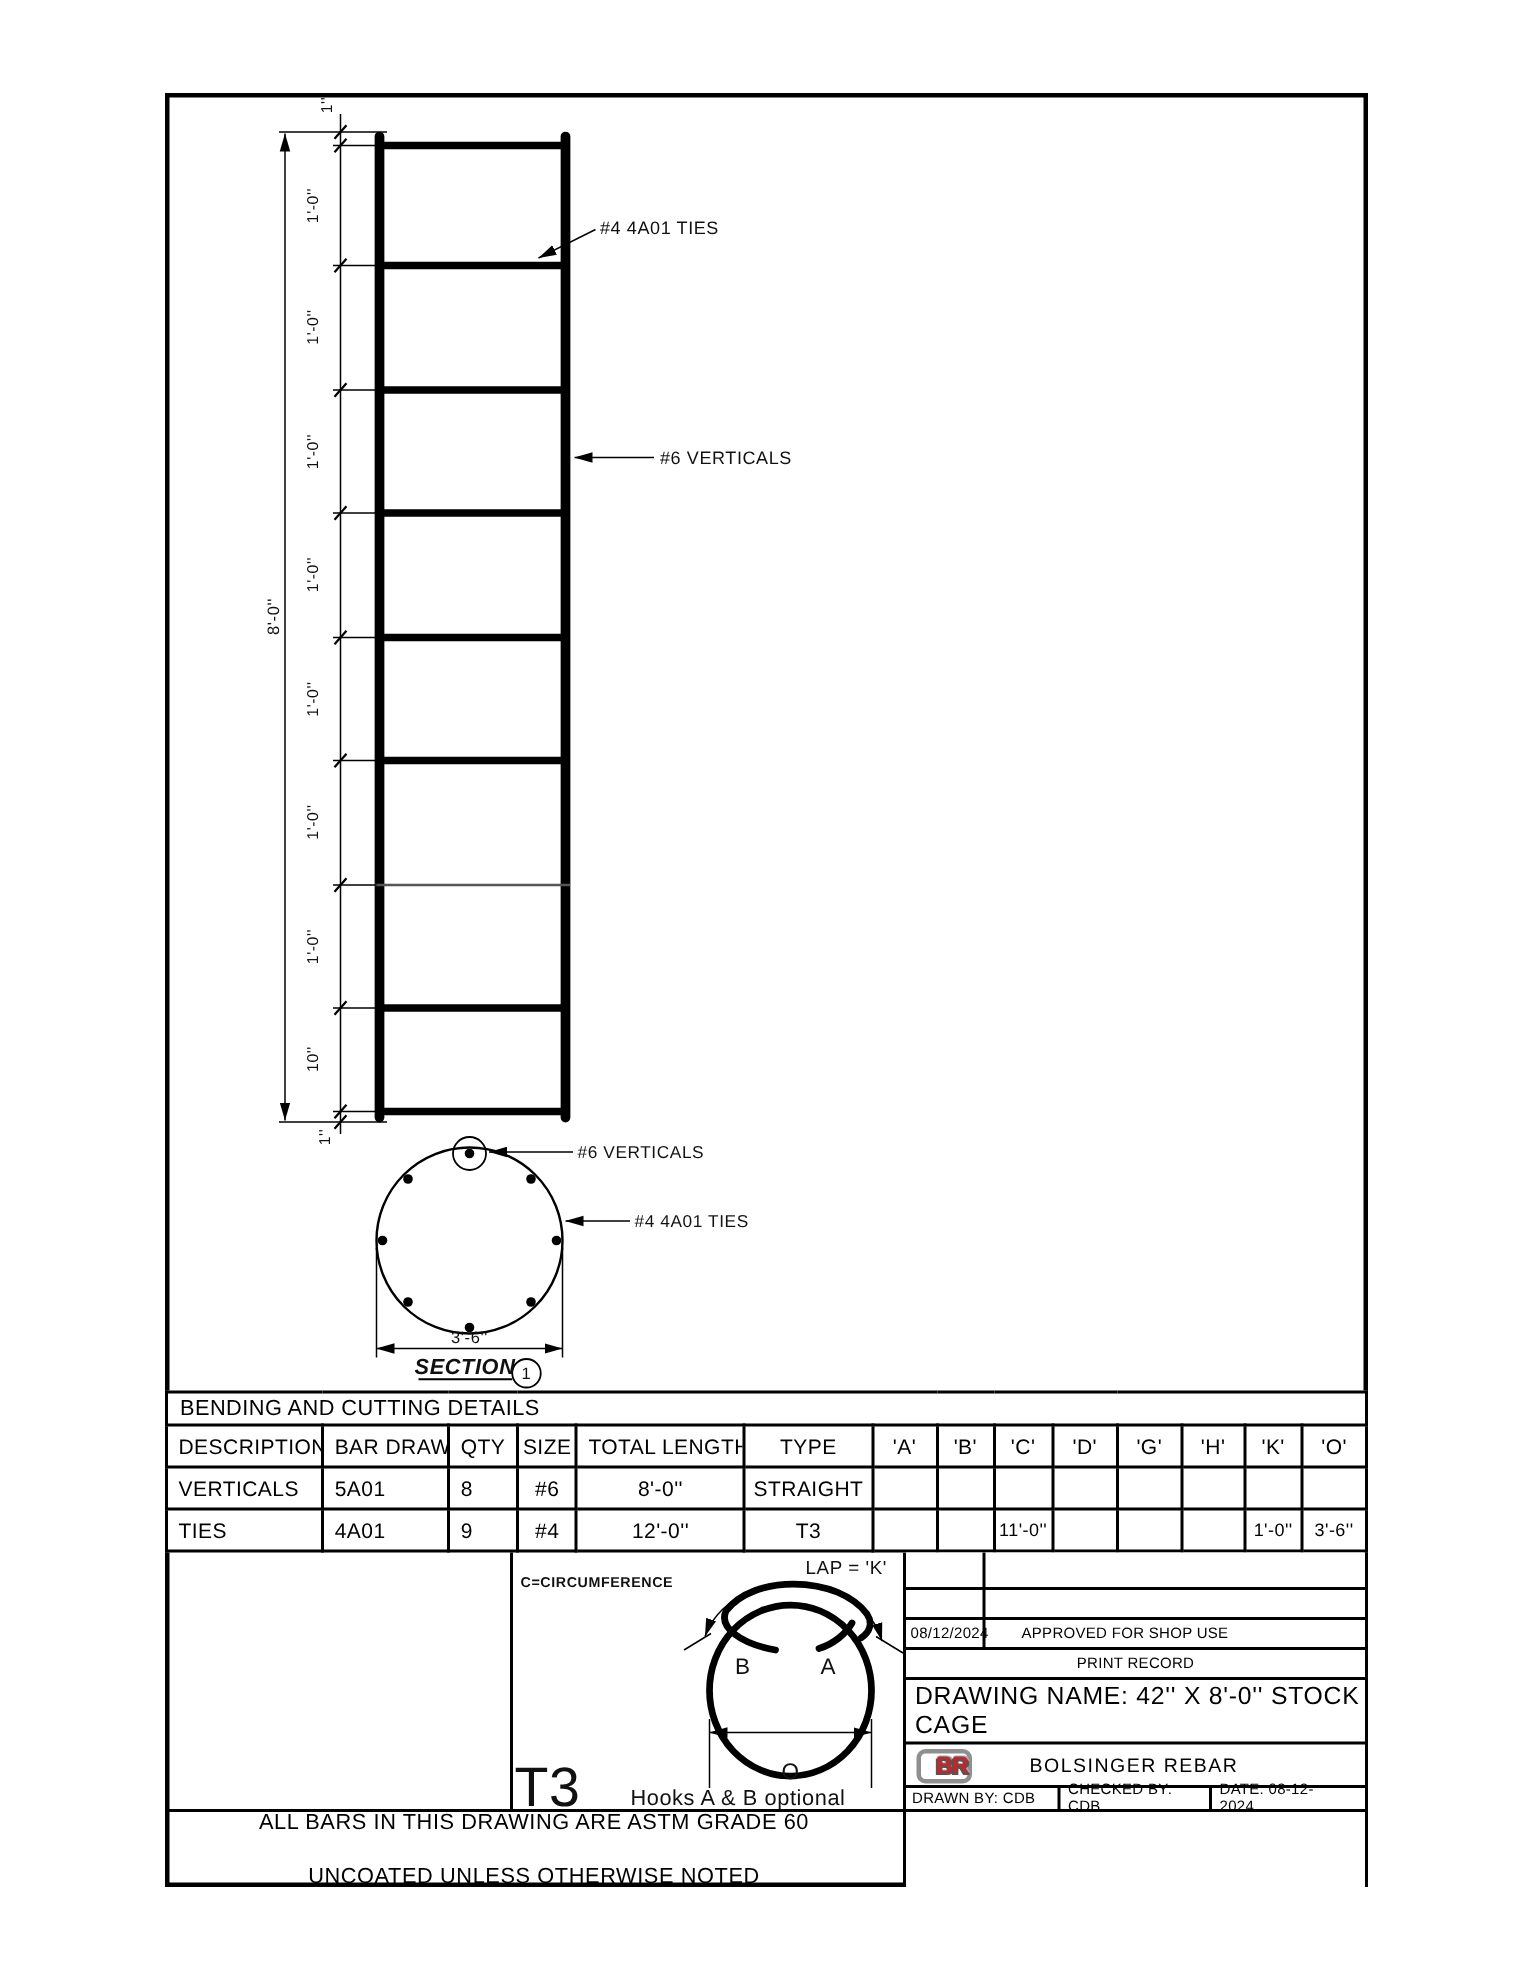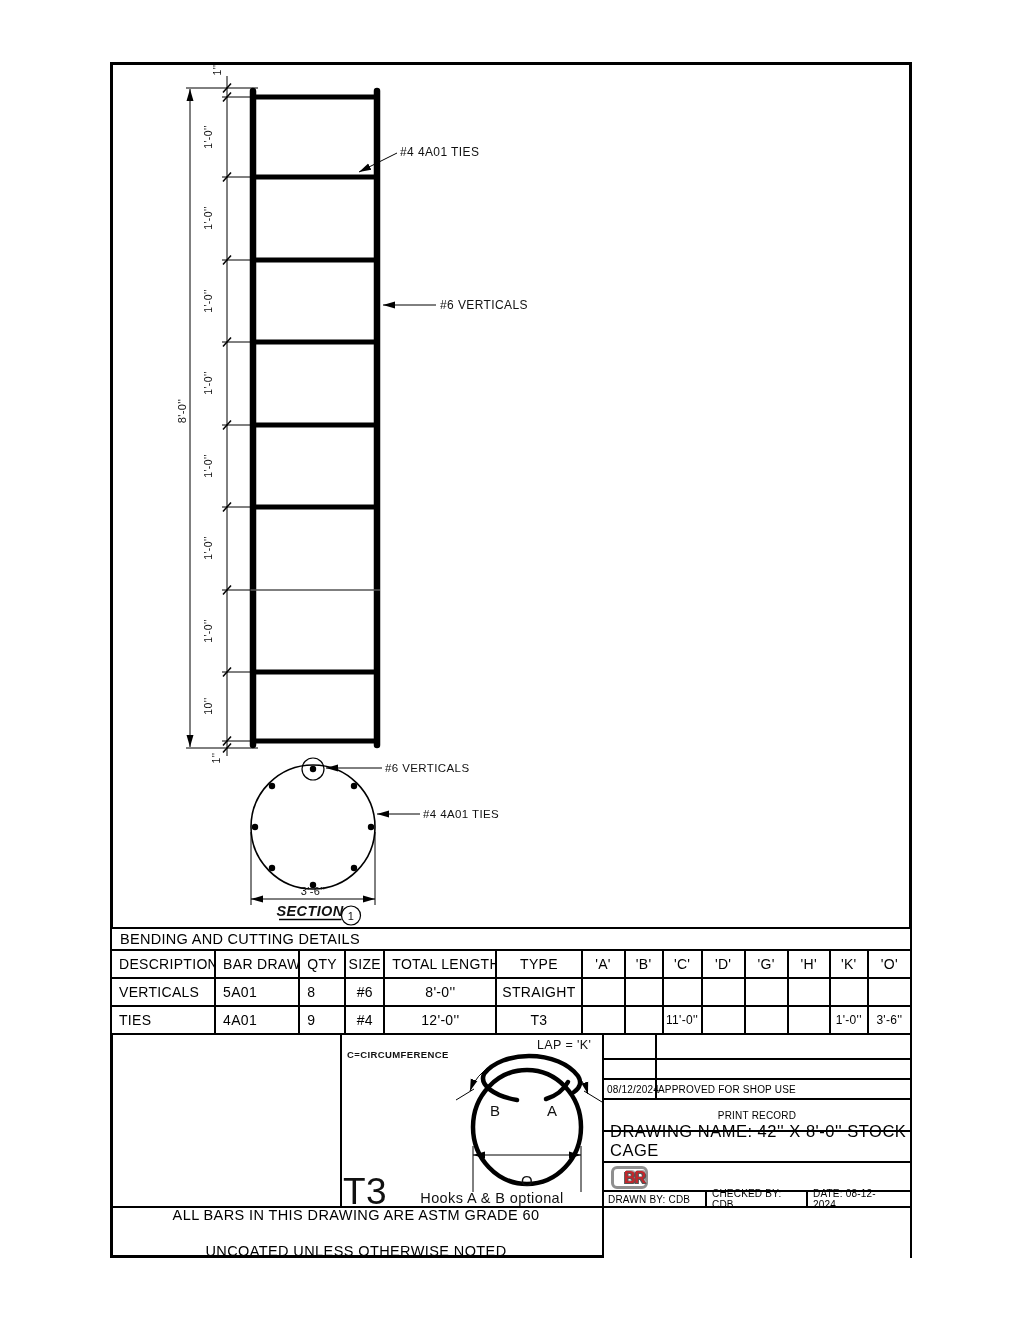--- a/index.html
+++ b/index.html
@@ -238,31 +238,32 @@
 
 <div class="abs tb">
   <div class="row" style="top:0;height:25px">
     <div class="cell vline" style="left:0;width:53px"></div>
   </div>
   <div class="row" style="top:25px;height:20px">
     <div class="cell vline" style="left:0;width:53px"></div>
   </div>
   <div class="row" style="top:45px;height:20px">
     <div class="cell vline small" style="left:0;width:53px;padding-left:3px">08/12/2024</div>
-    <div class="cell small" style="left:49px;width:220px;padding-left:5px">APPROVED FOR SHOP USE</div>
-  </div>
-  <div class="row" style="top:65px;height:32px">
+    <div class="cell small" style="left:72px;width:220px;padding-left:5px">APPROVED FOR SHOP USE</div>
+  </div>
+  <div class="row" style="top:65px;height:20px">
     <div class="cell small" style="left:0;width:100%;justify-content:center">PRINT RECORD</div>
   </div>
   <div class="row" style="top:85px;height:43px">
     <div class="cell cadname cad" style="left:0;width:100%;padding-left:6px">DRAWING NAME: 42'' X 8'-0'' STOCK CAGE</div>
   </div>
   <div class="row" style="top:128px;height:29px">
     <div class="logo-box">
       <span class="logo-text">BR</span>
     </div>
+    <div class="cell" style="left:52px;width:200px;justify-content:center;font-size:13px;letter-spacing:1px">BOLSINGER REBAR</div>
   </div>
   <div class="row" style="top:157px;height:16px">
     <div class="cell vline small" style="left:0;width:103px;padding-left:4px">DRAWN BY: CDB</div>
     <div class="cell vline small" style="left:103px;width:101px;padding-left:5px">CHECKED BY: CDB</div>
     <div class="cell small" style="left:204px;width:80px;padding-left:5px">DATE: 08-12-2024</div>
   </div>
 </div>
 
 </body></html>

